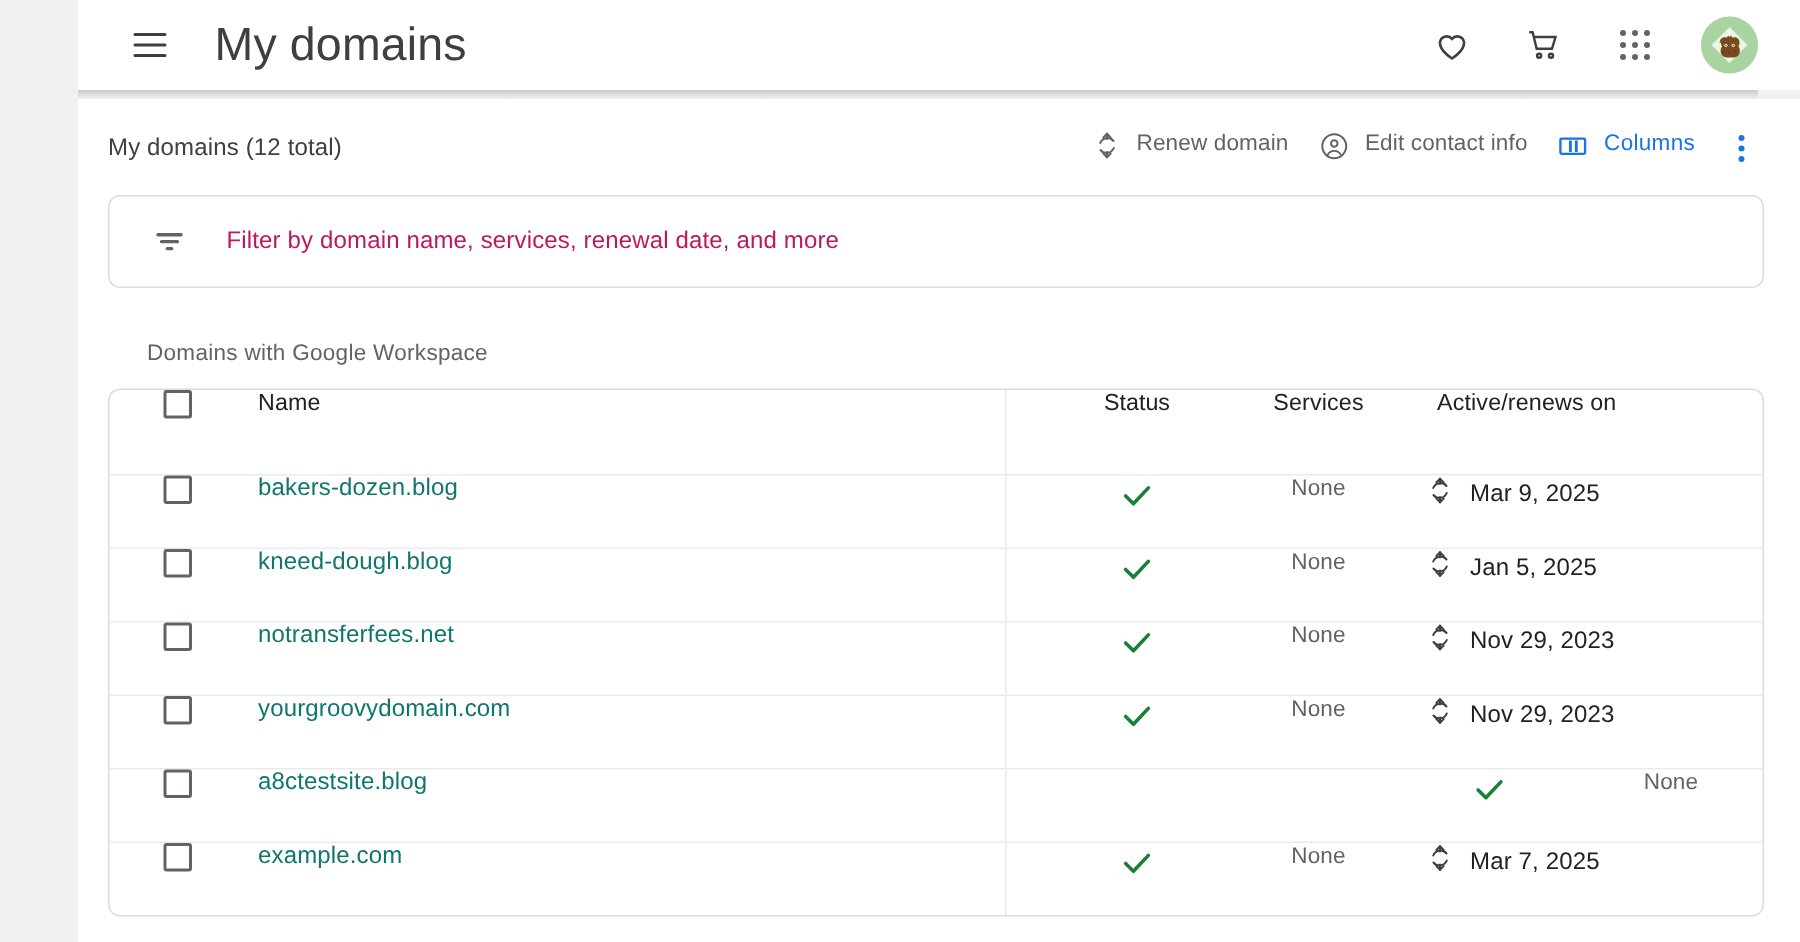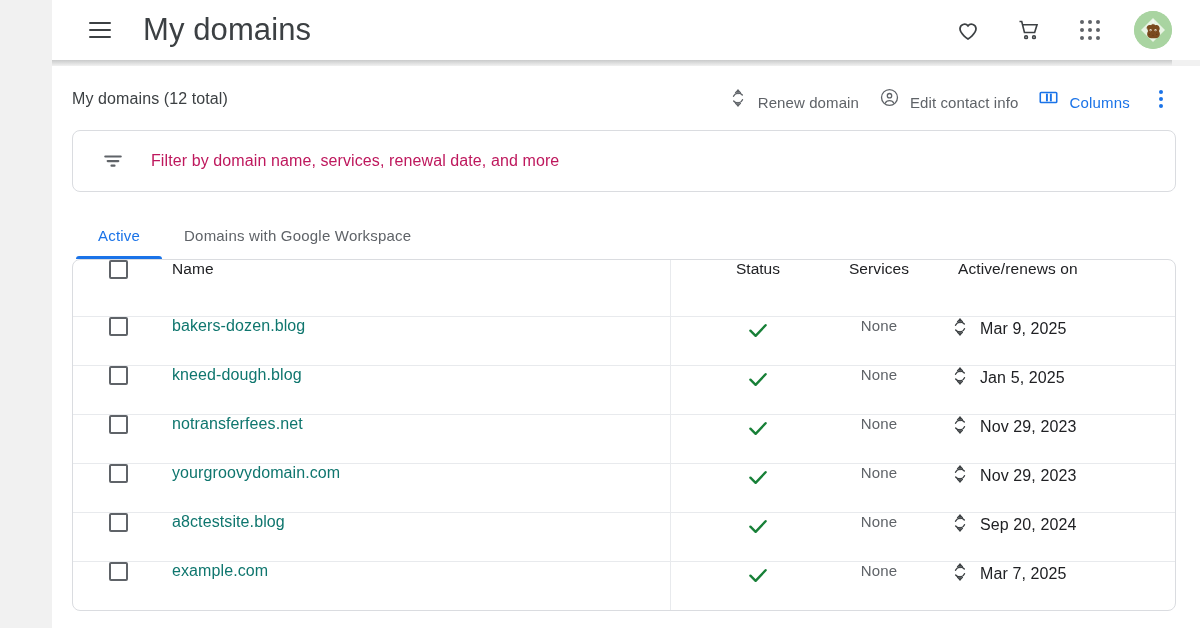--- a/index.html
+++ b/index.html
@@ -75,21 +75,21 @@
   .content-head {
     display: flex; align-items: center; height: 56px; padding-top: 10px;
   }
   .page-title {
     font-size: 16px; color: #3c4043; font-weight: 400; letter-spacing: .1px;
     white-space: nowrap;
   }
   .head-spacer { flex: 1 1 auto; }
   .head-actions { display: flex; align-items: center; gap: 0; }
   .head-action {
-    display: flex; align-items: flex-end; gap: 10px;
+    display: flex; align-items: flex-start; gap: 10px;
     font-size: 15px; color: #5f6368; cursor: pointer;
     padding: 6px 10px; white-space: nowrap; letter-spacing: .1px;
   }
   .head-action.blue { color: #1a73e8; font-weight: 500; }
   .head-action.blue .label { letter-spacing: .2px; }
   .kebab {
     width: 30px; height: 30px; display: flex; flex-direction: column;
     align-items: center; justify-content: center; gap: 3px; cursor: pointer;
     margin-left: 6px;
   }
@@ -294,21 +294,20 @@
         <svg width="24" height="24" viewBox="0 0 24 24">
           <rect x="3.2" y="6.4" width="17.6" height="2.2" rx="1.1" fill="#5f6368"></rect>
           <rect x="5.6" y="11.0" width="12.8" height="2.2" rx="1.1" fill="#5f6368"></rect>
           <rect x="9.4" y="15.6" width="5.2" height="2.2" rx="1.1" fill="#5f6368"></rect>
         </svg>
       </span>
       <span class="filter-placeholder">Filter by domain name, services, renewal date, and more</span>
     </div>
 
     <div class="tabs">
-      <div class="tab active">Active</div>
       <div class="tab">Domains with Google Workspace</div>
     </div>
 
     <div class="table-card">
 
       <div class="trow header">
         <div class="divider-v"></div>
         <div class="cell-check">
           <div class="chk"></div>
         </div>
@@ -437,57 +436,45 @@
         </div>
         <div class="cell-name">a8ctestsite.blog</div>
         <div class="cell-status">
           <span class="check-ok">
             <svg width="26" height="26" viewBox="0 0 24 24" fill="none" stroke="#188038" stroke-width="2.2" stroke-linecap="round" stroke-linejoin="round">
                 <path d="M5 12.6 9.8 17.4 19 7.6"></path>
               </svg>
           </span>
         </div>
         <div class="cell-services">None</div>
+      </div>
+
+      <div class="trow">
+        <div class="divider-v"></div>
+        <div class="cell-check">
+          <div class="chk"></div>
+        </div>
+        <div class="cell-name">example.com</div>
+        <div class="cell-status">
+          <span class="check-ok">
+            <svg width="26" height="26" viewBox="0 0 24 24" fill="none" stroke="#188038" stroke-width="2.2" stroke-linecap="round" stroke-linejoin="round">
+                <path d="M5 12.6 9.8 17.4 19 7.6"></path>
+              </svg>
+          </span>
+        </div>
+        <div class="cell-services">None</div>
         <div class="cell-expires">
           <span class="renew-ic">
             <svg width="20" height="20" viewBox="0 0 24 24" fill="none" stroke="#3c4043" stroke-width="1.6" stroke-linecap="round">
               <path d="M17.2 8.4A6.2 6.2 0 0 0 6.6 10"></path>
                 <path d="M6.8 15.6A6.2 6.2 0 0 0 17.4 14"></path>
               <path d="M12 2.6v4.2M12 17.2v4.2"></path>
                 <path d="M14.9 5.6 12 2.6 9.1 5.6"></path>
                 <path d="M9.1 18.4 12 21.4l2.9-3"></path>
             </svg>
           </span>
-          <span>Sep 20, 2024</span>
-        </div>
-      </div>
-
-      <div class="trow">
-        <div class="divider-v"></div>
-        <div class="cell-check">
-          <div class="chk"></div>
-        </div>
-        <div class="cell-name">example.com</div>
-        <div class="cell-status">
-          <span class="check-ok">
-            <svg width="26" height="26" viewBox="0 0 24 24" fill="none" stroke="#188038" stroke-width="2.2" stroke-linecap="round" stroke-linejoin="round">
-                <path d="M5 12.6 9.8 17.4 19 7.6"></path>
-              </svg>
-          </span>
-        </div>
-        <div class="cell-services">None</div>
-        <div class="cell-expires">
-          <span class="renew-ic">
-            <svg width="20" height="20" viewBox="0 0 24 24" fill="none" stroke="#3c4043" stroke-width="1.6" stroke-linecap="round">
-              <path d="M17.2 8.4A6.2 6.2 0 0 0 6.6 10"></path>
-                <path d="M6.8 15.6A6.2 6.2 0 0 0 17.4 14"></path>
-              <path d="M12 2.6v4.2M12 17.2v4.2"></path>
-                <path d="M14.9 5.6 12 2.6 9.1 5.6"></path>
-                <path d="M9.1 18.4 12 21.4l2.9-3"></path>
-            </svg>
-          </span>
           <span>Mar 7, 2025</span>
         </div>
       </div>
 
     </div>
   </div>
 </div>
 
 </body></html>

